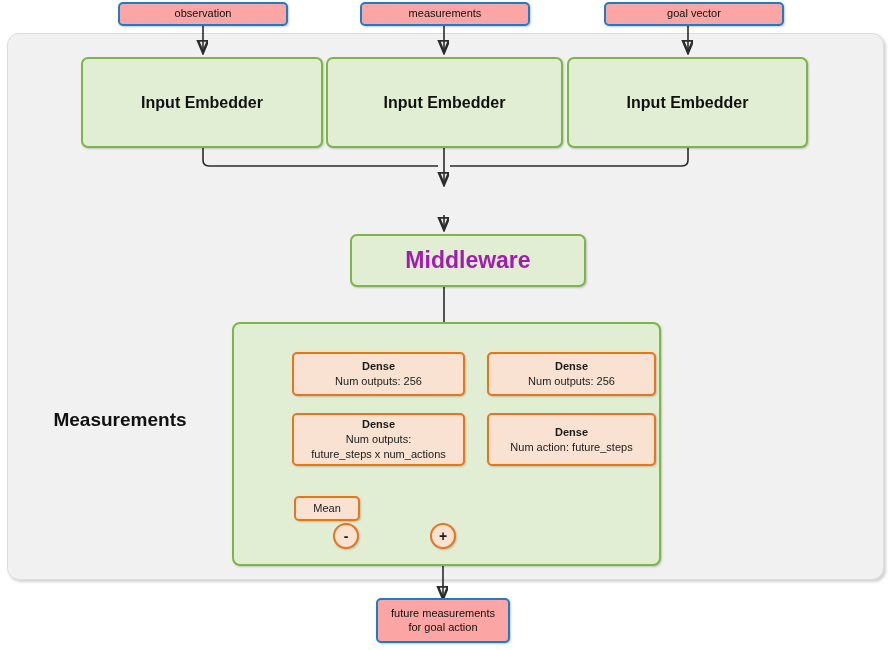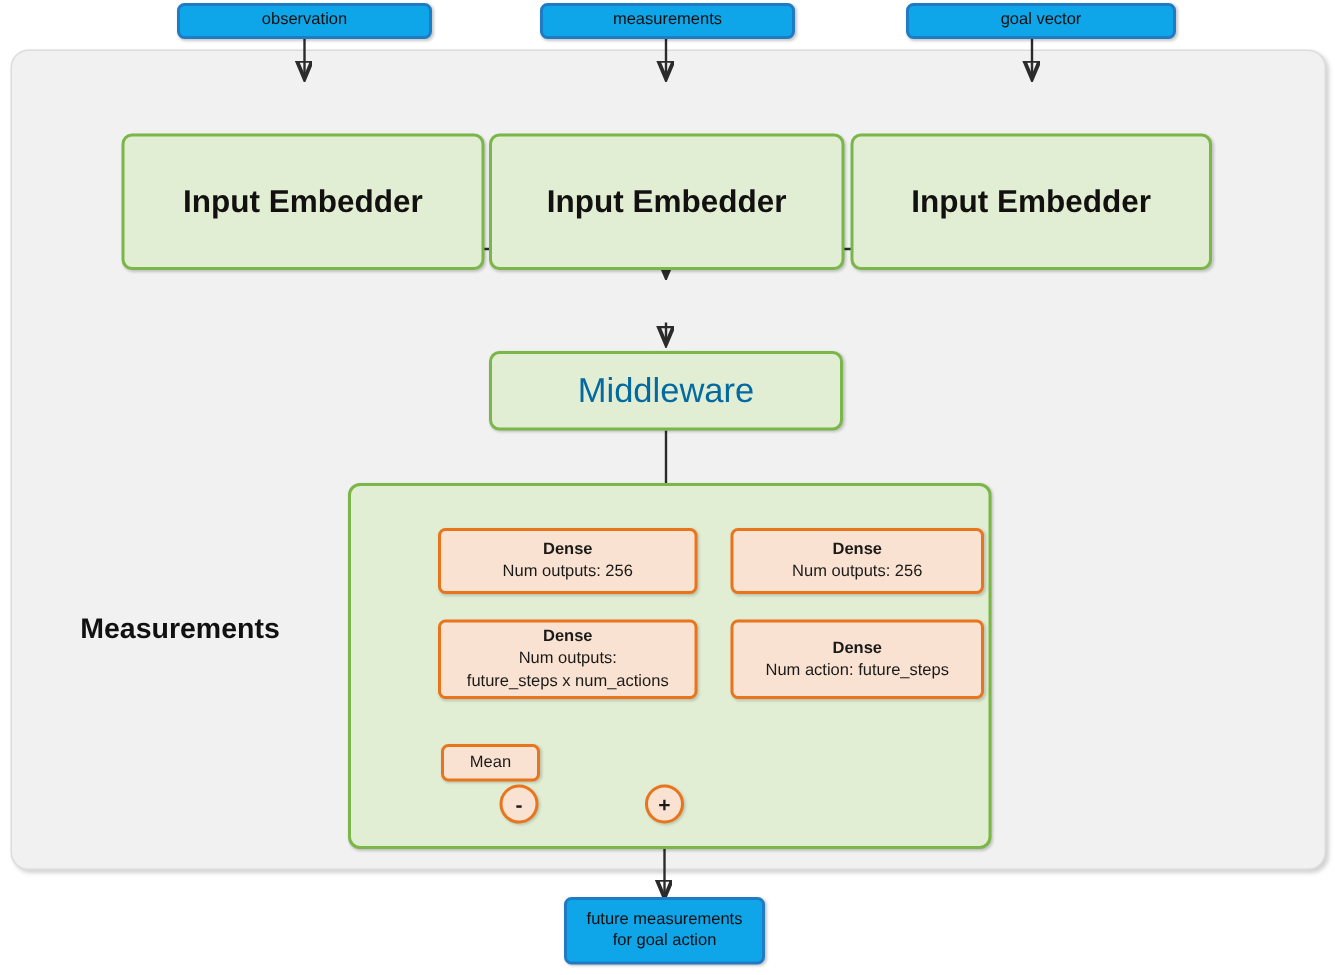--- a/index.html
+++ b/index.html
@@ -12,32 +12,32 @@
 
   
   .outer-panel{
     position:absolute;left:7px;top:33px;width:875px;height:545px;
     background:#f1f1f1;border:1px solid #dcdcdc;border-radius:12px;
     box-shadow:2px 2px 3px rgba(0,0,0,.18);
   }
 
   
   .io-box{
-    background:#0ea5e9;border:2px solid #1f7cc4;border-radius:5px;
+    background:#fca5a5;border:2px solid #1f7cc4;border-radius:5px;
     font-size:11px;color:#10100f;line-height:1.25;
     box-shadow:1px 1px 2px rgba(0,0,0,.22);
   }
 
   
   .green-box{
     background:#e2eed4;border:2px solid #7ab648;border-radius:7px;
     box-shadow:1px 1px 2px rgba(0,0,0,.2);
   }
-  .embedder{font-size:21px;font-weight:bold;color:#12110f;margin-top:32px;}
-  .middleware-lbl{font-size:23px;font-weight:normal;color:#0369a1;}
+  .embedder{font-size:16px;font-weight:bold;color:#12110f;}
+  .middleware-lbl{font-size:23px;font-weight:bold;color:#a21caf;margin-left:24px;}
 
   
   .head-box{
     position:absolute;left:232px;top:322px;width:425px;height:240px;
     background:#e2eed4;border:2px solid #7ab648;border-radius:8px;
     box-shadow:1px 1px 2px rgba(0,0,0,.2);
   }
   .head-title{
     position:absolute;left:14px;top:408px;width:212px;
     text-align:center;font-size:19px;font-weight:bold;color:#111;

